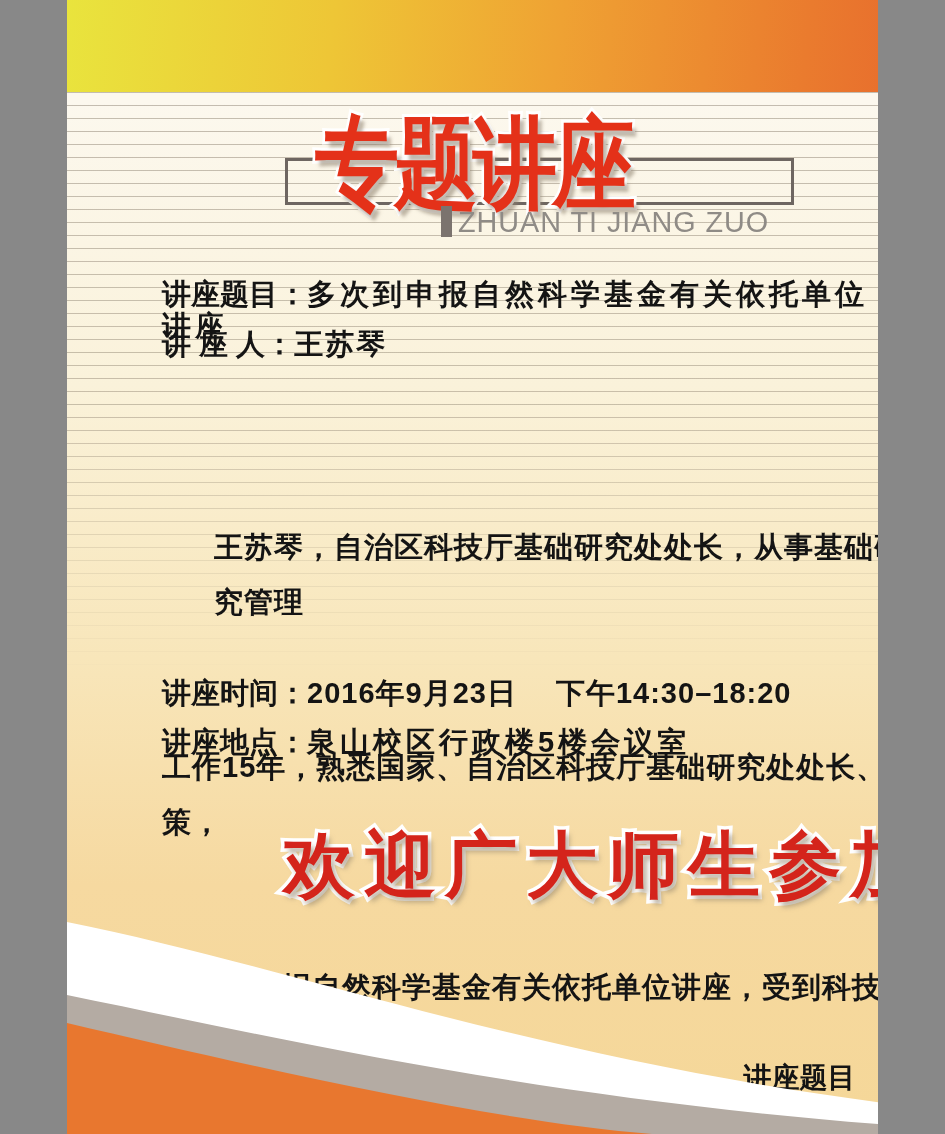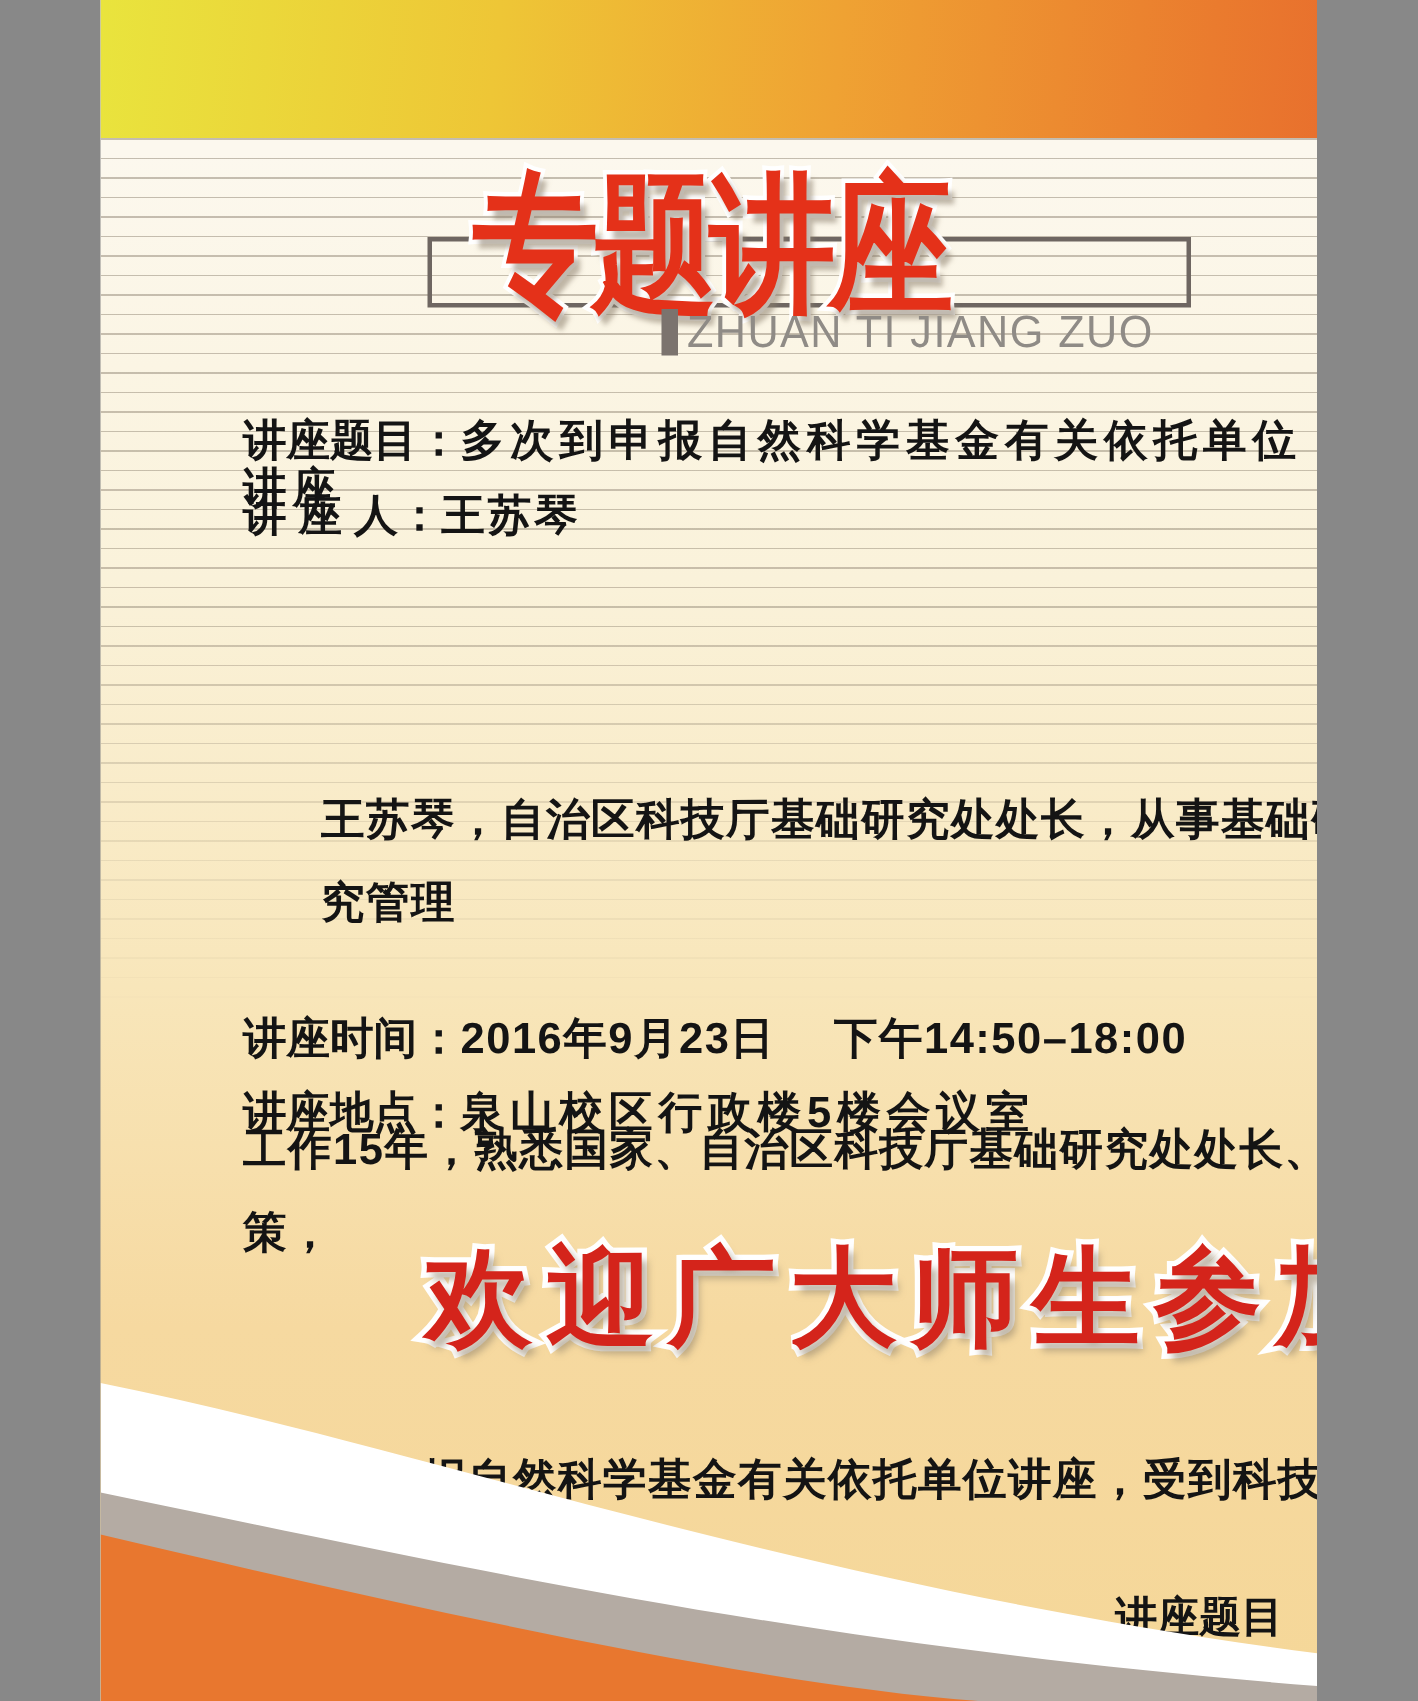--- a/index.html
+++ b/index.html
@@ -106,21 +106,21 @@
 
   <div class="info-line zh" style="top:328px;"><span class="info-label">讲 座 人：</span><span class="info-value" style="letter-spacing:2px;margin-top:28px;">王苏琴</span></div>
 
   <div class="bio zh">
     <div class="indent">王苏琴，自治区科技厅基础研究处处长，从事基础研究管理</div>
     <div>工作15年，熟悉国家、自治区科技厅基础研究处处长、政策，</div>
     <div>多次到申报自然科学基金有关依托单位讲座，受到科技人员的</div>
     
   </div>
 
-  <div class="sched-line zh" style="top:677px;"><span>讲座时间：</span><span class="sched-value-plain">2016年9月23日　 下午14:50–18:00</span></div>
+  <div class="sched-line zh" style="top:677px;"><span>讲座时间：</span><span class="sched-value-plain">2016年9月23日　 下午14:30–18:20</span></div>
 
   <div class="sched-line zh" style="top:726px;"><span>讲座地点：</span><span class="sched-value">泉山校区行政楼5楼会议室</span></div>
 
   <div class="welcome">欢迎广大师生参加！</div>
 
   <div class="signoff zh">
     <div>讲座题目</div>
     
   </div>
 

